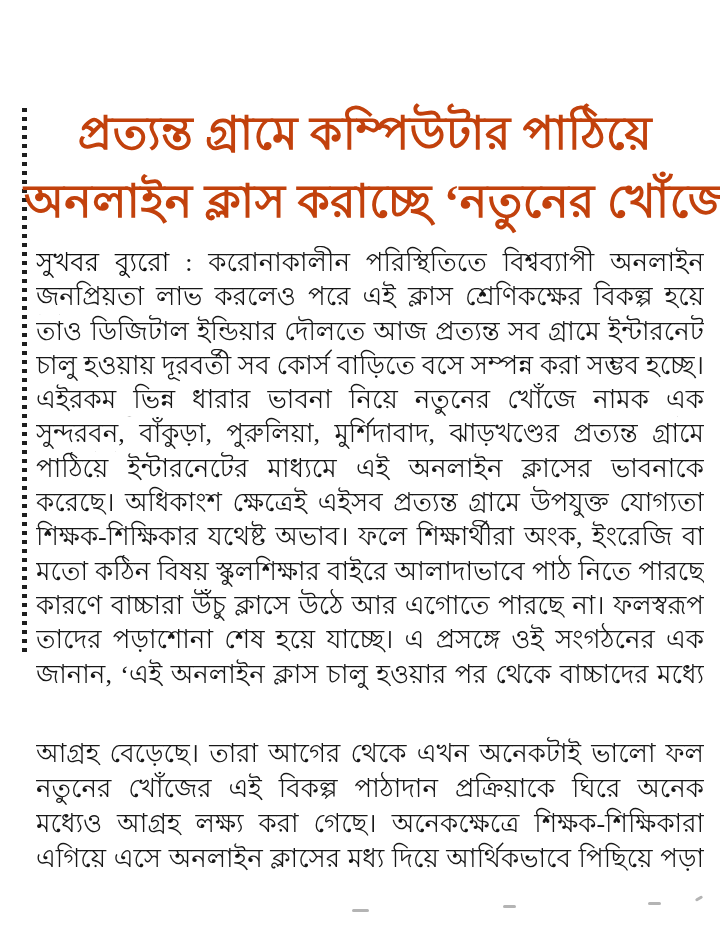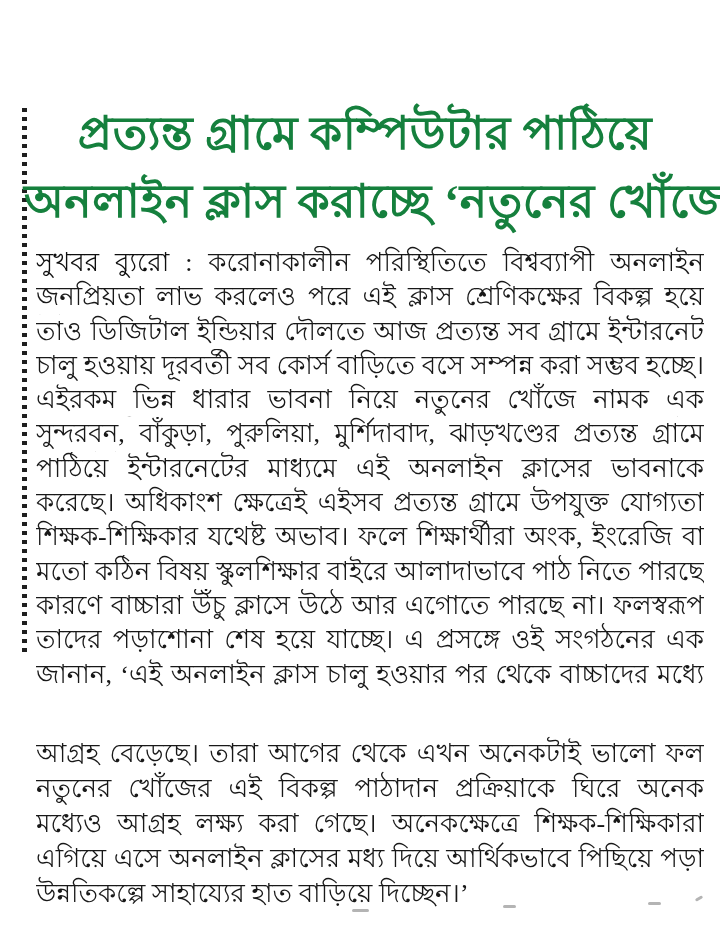--- a/index.html
+++ b/index.html
@@ -29,21 +29,21 @@
       transparent 4px, transparent 9px
     );
   }
   .headline {
     position: absolute;
     top: 100px;
     left: 24px;
     width: 682px;
     text-align: center;
     font-weight: 700;
-    color: #15803d;
+    color: #c2410c;
   }
   .headline .h-line {
     font-size: 46px;
     line-height: 68px;
     height: 68px;
     white-space: nowrap;
     letter-spacing: 0.5px;
   }
   .body-block {
     position: absolute;
@@ -111,21 +111,20 @@
     <div class="t-line">কারণে বাচ্চারা উঁচু ক্লাসে উঠে আর এগোতে পারছে না। ফলস্বরূপ অচিরেই</div>
     <div class="t-line">তাদের পড়াশোনা শেষ হয়ে যাচ্ছে। এ প্রসঙ্গে ওই সংগঠনের এক কর্মকর্তা</div>
     <div class="t-line">জানান, ‘এই অনলাইন ক্লাস চালু হওয়ার পর থেকে বাচ্চাদের মধ্যে পড়াশোনোর</div>
   </div>
 
   <div class="body-block para-2">
     <div class="t-line">আগ্রহ বেড়েছে। তারা আগের থেকে এখন অনেকটাই ভালো ফল করছে।</div>
     <div class="t-line">নতুনের খোঁজের এই বিকল্প পাঠাদান প্রক্রিয়াকে ঘিরে অনেক শিক্ষক-শিক্ষিকার</div>
     <div class="t-line">মধ্যেও আগ্রহ লক্ষ্য করা গেছে। অনেকক্ষেত্রে শিক্ষক-শিক্ষিকারা নিজেরাই</div>
     <div class="t-line">এগিয়ে এসে অনলাইন ক্লাসের মধ্য দিয়ে আর্থিকভাবে পিছিয়ে পড়া বাচ্চাদের</div>
-    <div class="t-line last-line">উন্নতিকল্পে সাহায্যের হাত বাড়িয়ে দিচ্ছেন।’</div>
   </div>
 
   <div class="artifact artifact-1"></div>
   <div class="artifact artifact-2"></div>
   <div class="artifact artifact-3"></div>
   <div class="artifact artifact-4"></div>
 
 </div>
 
 </body></html>

